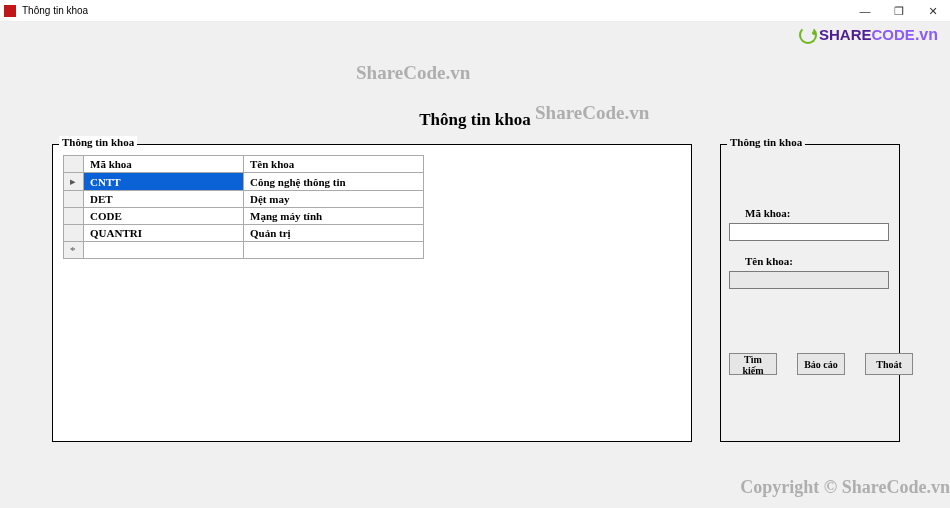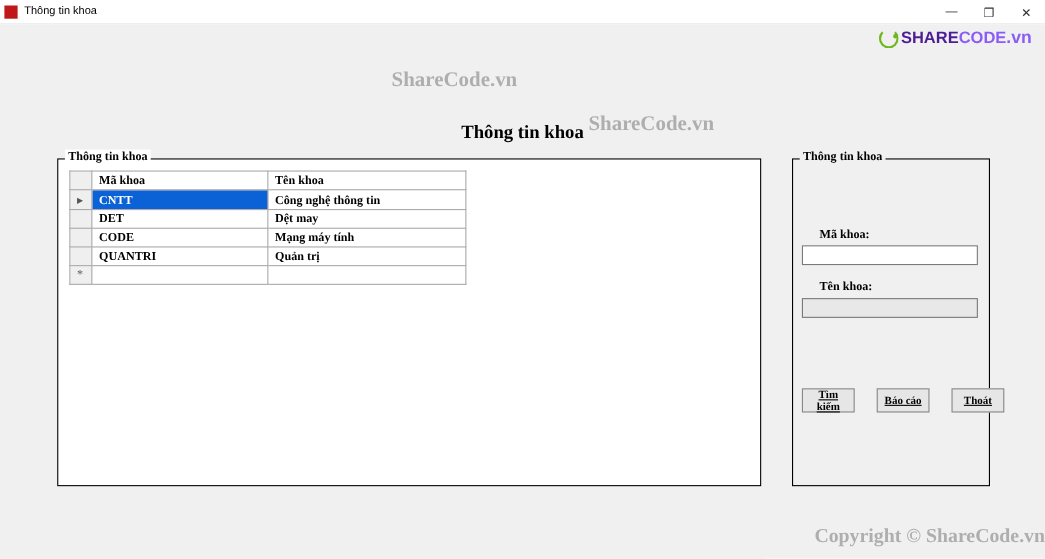--- a/index.html
+++ b/index.html
@@ -141,21 +141,21 @@
     background: #fff;
     font-size: 11px;
     padding: 1px 3px;
   }
   .inp-ma { top: 78px; }
   .inp-ten { top: 126px; background: #e8e8e8; }
 
   .btn-row {
     position: absolute;
     left: 8px; top: 208px;
-    display: flex; gap: 20px; text-decoration: underline;
+    display: flex; gap: 20px;
   }
   .btn {
     min-width: 48px;
     height: 22px;
     border: 1px solid #888;
     background: #e6e6e6;
     font: bold 10px "Times New Roman", serif;
     padding: 0 6px;
     cursor: pointer;
   }

